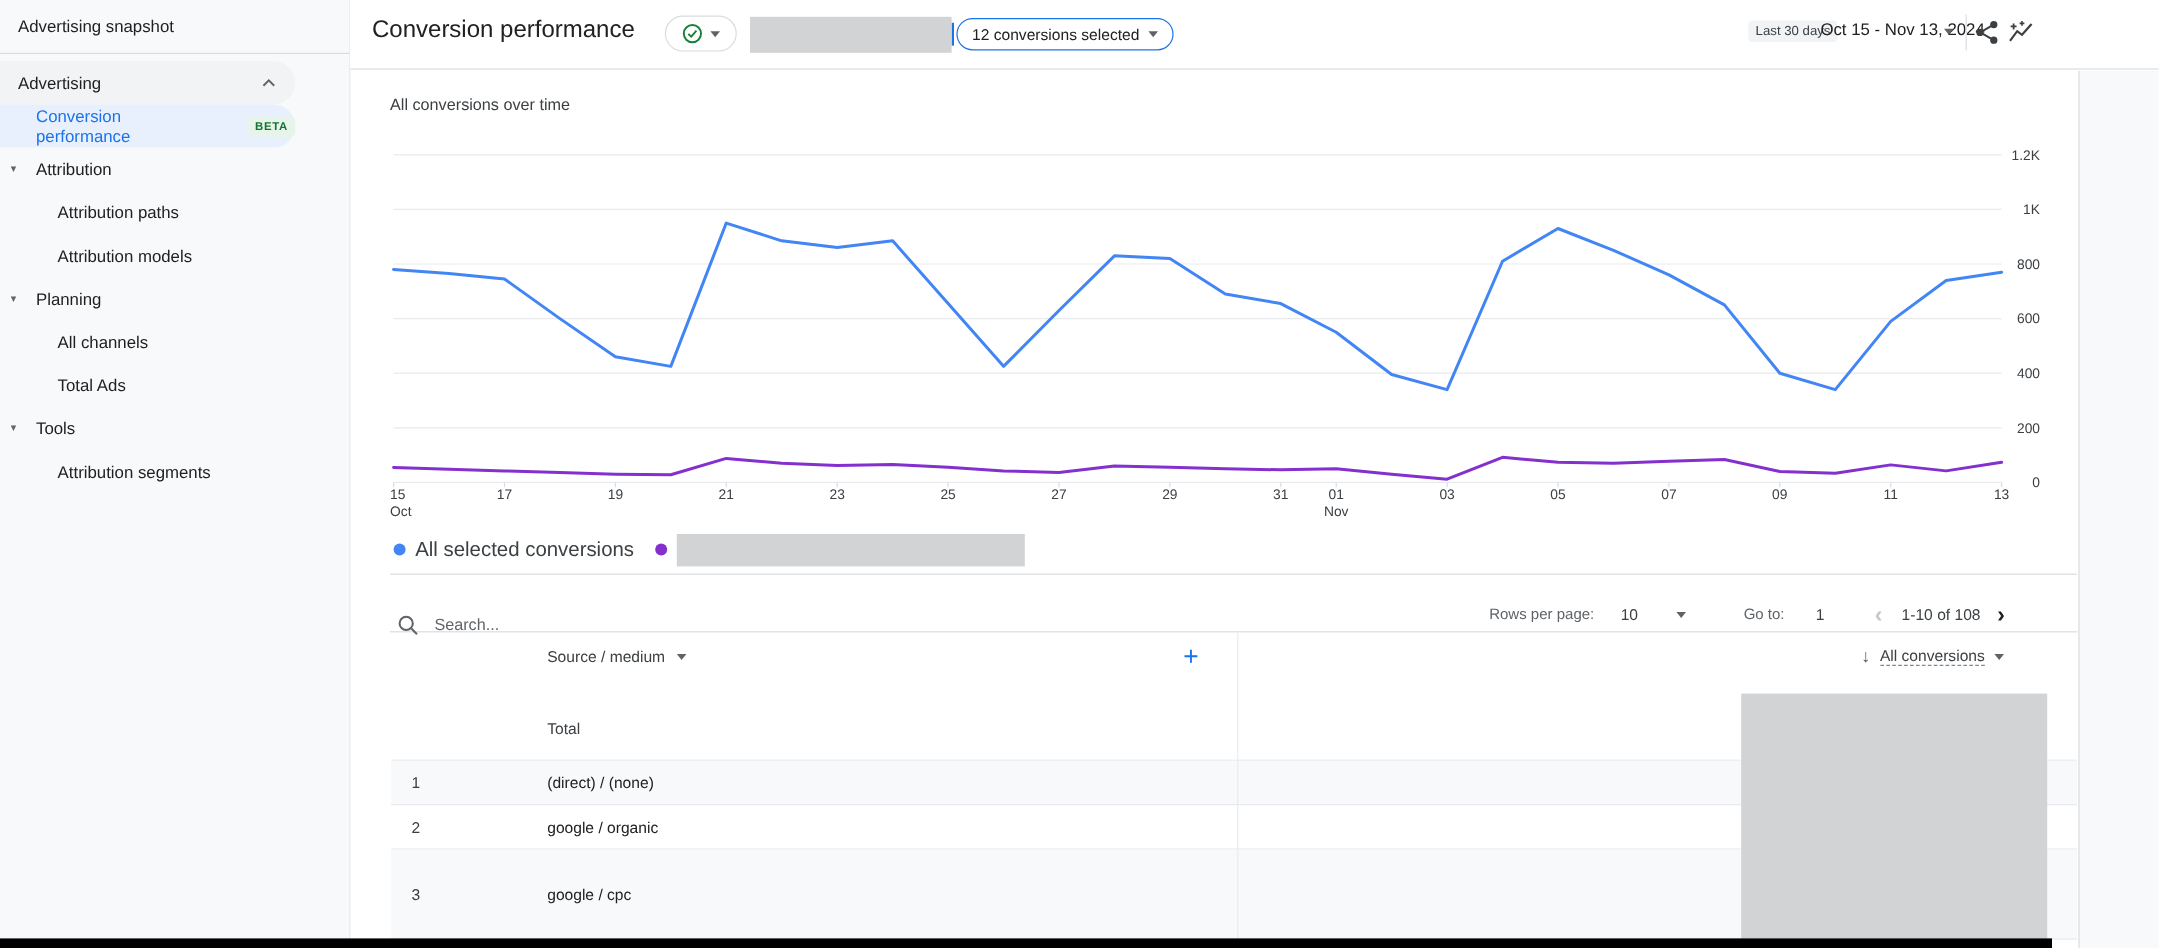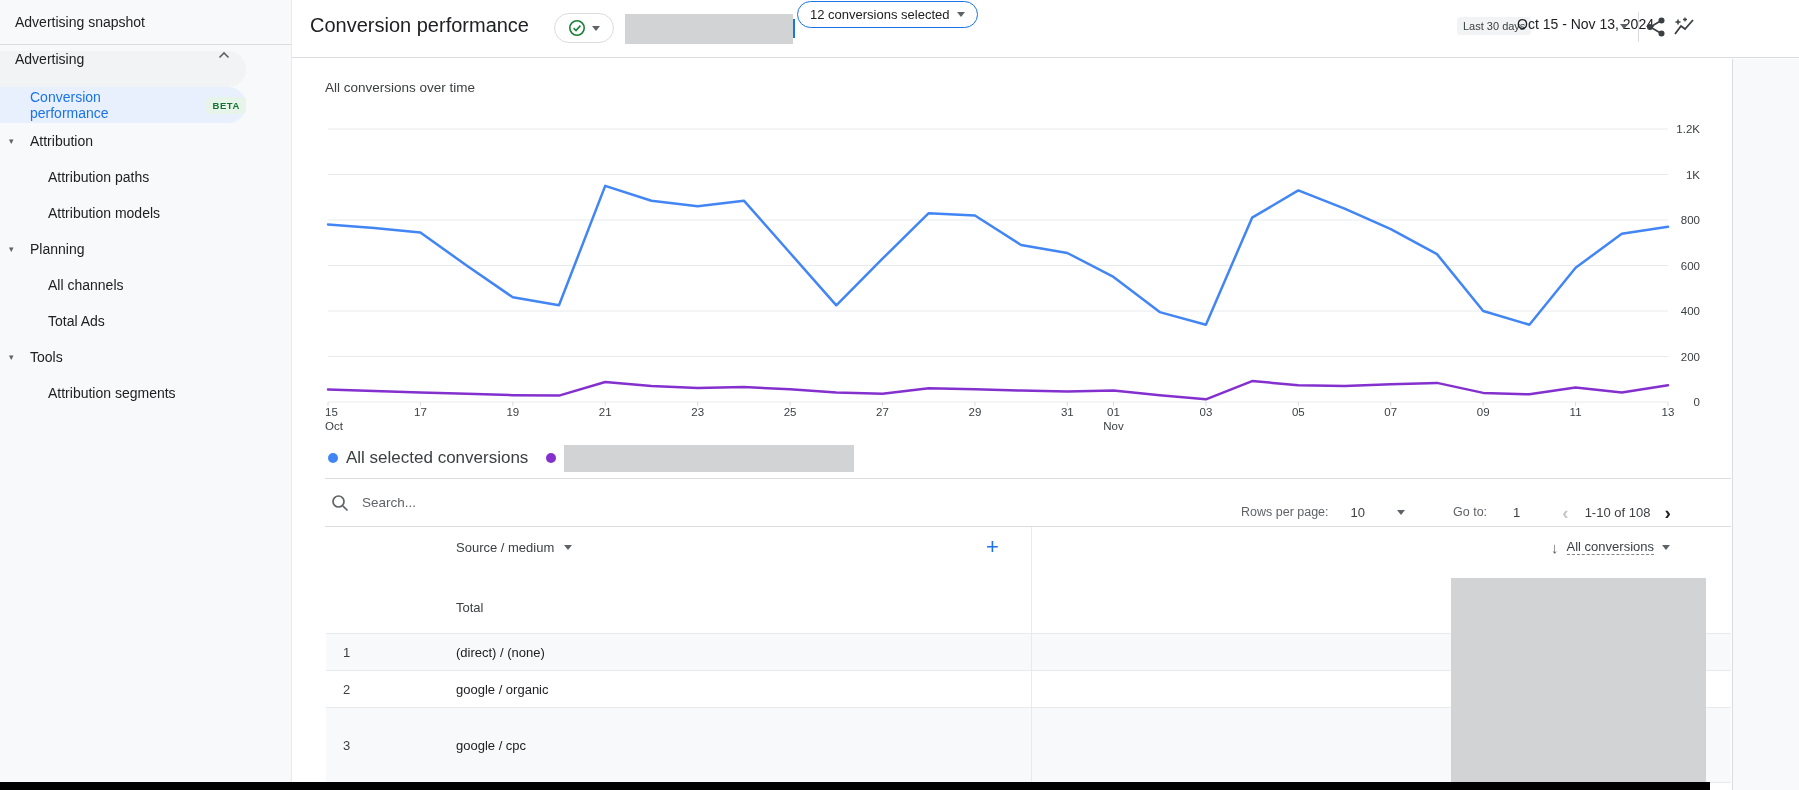--- a/index.html
+++ b/index.html
@@ -7,21 +7,21 @@
   body { font-family:"Liberation Sans","DejaVu Sans",sans-serif; color:#202124; }
   .app { position:relative; width:1799px; height:790px; overflow:hidden; background:#fff; }
 
   
   .sidebar { position:absolute; left:0; top:0; width:292px; height:782px;
              background:#f8f9fa; border-right:1px solid #e8eaed; }
   .sb-snapshot { height:44px; display:flex; align-items:center; padding-left:15px;
                  font-size:14px; color:#202124; cursor:pointer; }
   .sb-divider { border-top:1px solid #dadce0; margin:0; }
   .sb-section { margin-top:6px; height:36px; width:246px; background:#f1f3f4;
-                border-radius:0 18px 18px 0; display:flex; 
+                border-radius:0 18px 18px 0; display:flex; align-items:center;
                 padding-left:15px; font-size:14px; cursor:pointer; }
   .sb-section .spacer { flex:1; }
   .sb-section svg { margin-right:16px; }
   .sb-item { height:36px; display:flex; align-items:center; font-size:14px;
              color:#202124; cursor:pointer; position:relative; width:246px; }
   .sb-item.lvl1 { padding-left:30px; }
   .sb-item.lvl2 { padding-left:48px; }
   .sb-item .tri { position:absolute; left:9px; top:50%; transform:translateY(-50%);
                   font-size:9px; color:#5f6368; }
   .sb-item.selected { background:#e8f0fe; border-radius:0 18px 18px 0; color:#1a73e8; }
@@ -30,21 +30,21 @@
 
   
   .hdr { position:absolute; left:292px; top:0; width:1507px; height:58px; background:#fff;
          border-bottom:1px solid #dadce0; }
   .page-title { position:absolute; left:18px; top:14px; font-size:20px; color:#202124; }
   .check-pill { position:absolute; left:262px; top:13px; width:60px; height:30px;
                 border:1px solid #dadce0; border-radius:15px; display:flex; align-items:center;
                 justify-content:center; gap:6px; background:#fff; cursor:pointer; }
   .caret { width:0; height:0; border-left:4px solid transparent; border-right:4px solid transparent;
            border-top:5px solid #5f6368; display:inline-block; }
-  .conv-pill { position:absolute; left:505px; top:1px; height:27px; padding:0 12px;
+  .conv-pill { position:absolute; left:505px; top:15px; height:27px; padding:0 12px;
                border:1px solid #1a73e8; border-radius:14px; display:flex; align-items:center;
                gap:8px; font-size:13px; color:#202124; background:#fff; cursor:pointer; }
   .conv-cursor { position:absolute; left:501px; top:19px; width:2px; height:19px; background:#1a73e8; }
   .dr-label { position:absolute; left:1165px; top:17px; font-size:11px; color:#3c4043;
               background:#f1f3f4; padding:3px 6px; border-radius:3px; }
   .dr-value { position:absolute; left:1225px; top:16px; font-size:14px; color:#202124; cursor:pointer; }
   .dr-caret { position:absolute; left:1328px; top:24px; }
   .hdr-sep { position:absolute; left:1346px; top:12px; width:1px; height:30px; background:#dadce0; }
   .hdr-icon { position:absolute; top:15px; width:24px; height:24px; cursor:pointer; }
 
@@ -55,21 +55,21 @@
   #chart-svg { position:absolute; left:328px; top:110px; overflow:visible; }
 
   .legend { position:absolute; left:328px; top:444px; height:28px; display:flex; align-items:center; }
   .lg-dot { width:10px; height:10px; border-radius:50%; margin-right:8px; }
   .lg-label { font-size:17px; color:#3c4043; margin-right:18px; }
   .lg-redacted { width:290px; height:27px; background:#d2d3d5; }
 
   .sect-border-a { position:absolute; left:325px; top:478px; width:1406px; height:1px; background:#dadce0; }
   .sect-border-b { position:absolute; left:325px; top:526px; width:1406px; height:1px; background:#dadce0; }
 
-  .search-row { position:absolute; left:330px; top:479px; height:47px; display:flex; align-items:center;justify-content:space-between; }
+  .search-row { position:absolute; left:330px; top:497px; height:47px; display:flex; align-items:center;justify-content:space-between; }
   .search-row svg { margin-right:12px; }
   .search-input { border:none; outline:none; background:transparent; font-size:13.5px;
                   color:#202124; width:300px; font-family:inherit; }
   .search-input::placeholder { color:#5f6368; }
 
   .pager { position:absolute; left:1241px; top:478px; height:48px; display:flex; align-items:center;
            font-size:12.5px; color:#5f6368;margin-top:10px; }
   .pager .val { color:#3c4043; font-size:13px; }
   .chev { font-size:19px; line-height:1; font-weight:bold; cursor:pointer; }
   .chev.disabled { color:#c4c7c5; }

